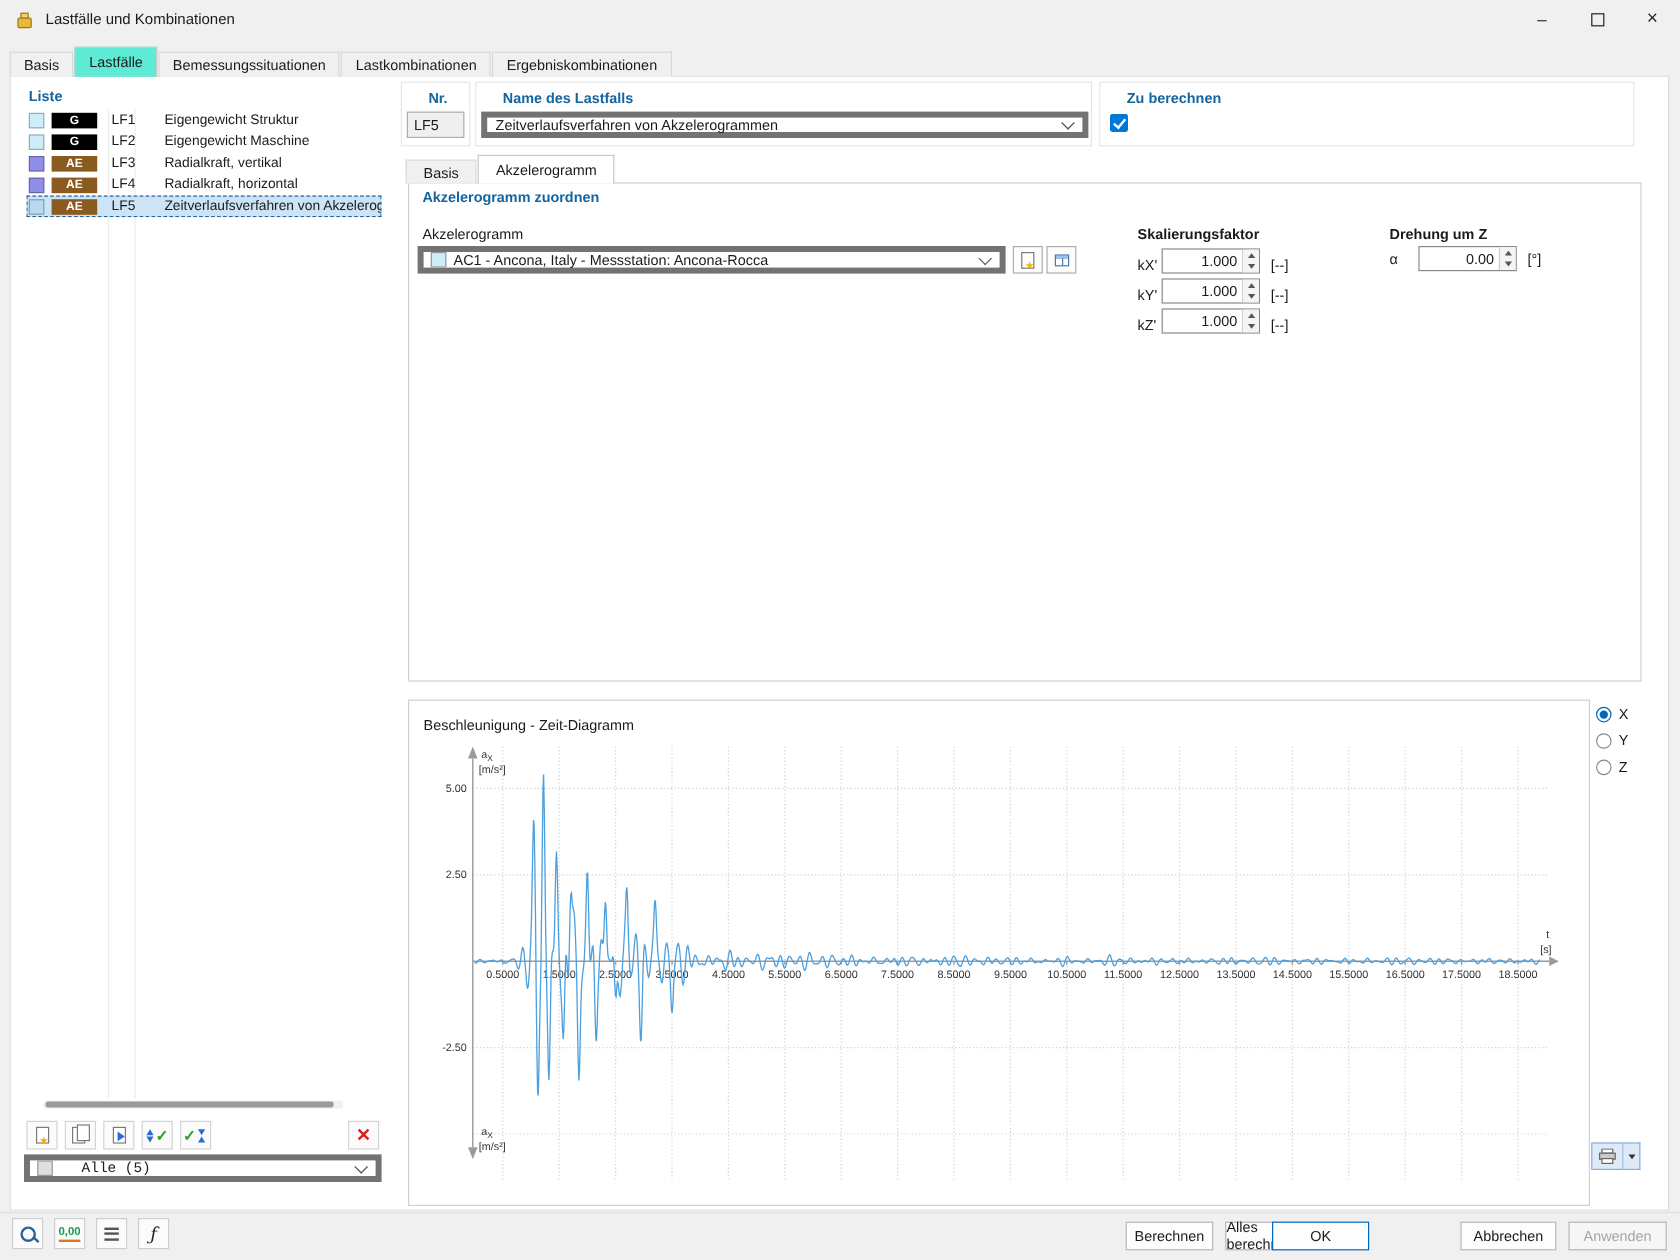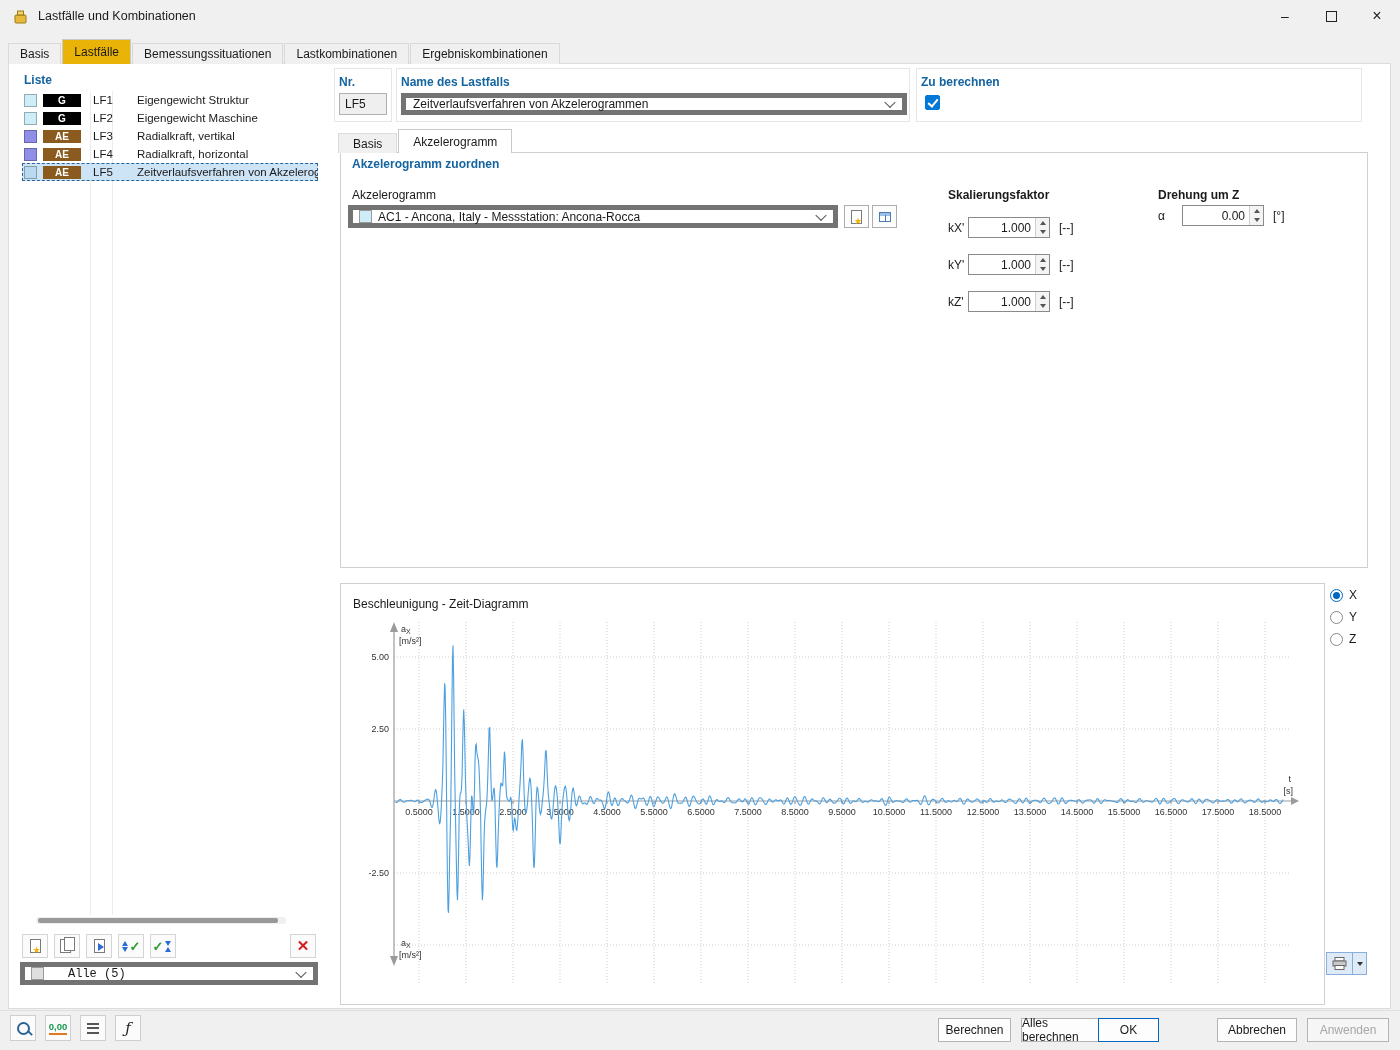--- a/index.html
+++ b/index.html
@@ -11,21 +11,21 @@
   .titlebar .ticon{margin-left:12px;width:17px;height:17px;display:flex;align-items:center;}
   .titlebar .ttext{margin-left:9px;font-size:12.5px;}
   .wincontrols{position:absolute;right:0;top:0;height:32px;display:flex;}
   .wbtn{width:46px;height:32px;display:flex;align-items:center;justify-content:center;font-size:14px;color:#222;}
   .wbtn .maxbox{width:9px;height:9px;border:1px solid #222;}
 
   
   .main-tabs{position:absolute;left:8px;top:40px;height:24px;display:flex;align-items:flex-end;z-index:4;}
   .mtab{height:20px;padding:0 11px;background:#f0f0f0;border:1px solid #d9d9d9;border-bottom:none;
     display:flex;align-items:center;font-size:12px;margin-right:1px;}
-  .mtab.active{height:24px;background:#eab308;position:relative;z-index:5;border-color:#c9c9c9;}
+  .mtab.active{height:24px;background:#5eead4;position:relative;z-index:5;border-color:#c9c9c9;}
   .page{position:absolute;left:8px;top:63px;width:1383px;height:946px;background:#fff;border:1px solid #dcdcdc;box-sizing:border-box;z-index:1;}
 
   .bluelabel{color:#1464a0;font-weight:bold;}
 
   
   .list-header{position:absolute;left:24px;top:73px;z-index:2;}
   .colline{position:absolute;top:91px;height:824px;width:0;border-left:1px solid #ececec;z-index:2;}
   .list-box{position:absolute;left:22px;top:91px;width:296px;z-index:3;overflow:hidden;}
   .lrow{position:relative;height:18px;display:flex;align-items:center;font-size:11.5px;white-space:nowrap;}
   .lrow.sel{background:#cde3f6;outline:1px dashed #2a6496;outline-offset:-1px;}
@@ -53,21 +53,21 @@
 
   .combo{background:#fff;border:5px solid #737373;box-sizing:border-box;display:flex;align-items:center;position:relative;}
   .chev{position:absolute;right:8px;top:50%;width:7px;height:7px;border-right:1.5px solid #555;border-bottom:1.5px solid #555;
     transform:translateY(-70%) rotate(45deg);}
   .cswatch{width:13px;height:13px;border:1px solid #9a9a9a;box-sizing:border-box;margin-left:6px;flex:0 0 13px;}
   .filter-combo{position:absolute;left:20px;top:962px;width:298px;height:23px;z-index:3;}
   .filter-combo .ftext{margin-left:24px;font-family:Liberation Mono, monospace;}
 
   
   .hgroup{position:absolute;top:68px;height:54px;background:#fff;border:1px solid #e6e6e6;box-sizing:border-box;z-index:2;}
-  .hgroup .glabel{position:absolute;left:4px;top:6px;}
+  .hgroup .glabel{position:absolute;left:22px;top:6px;}
   .nr-field{position:absolute;left:4px;top:24px;width:48px;height:22px;background:#efefef;border:1px solid #b0b0b0;
     box-sizing:border-box;display:flex;align-items:center;padding-left:5px;}
   .name-combo{position:absolute;left:4px;top:24px;width:506px;height:22px;}
   .name-combo .ctext{margin-left:7px;}
   .checkbox{position:absolute;left:8px;top:26px;width:15px;height:15px;border:1px solid #8a8a8a;background:#fff;border-radius:2px;box-sizing:border-box;}
   .checkbox.checked{background:#0078d7;border-color:#0078d7;}
   .checkbox.checked::after{content:"";position:absolute;left:4px;top:1px;width:4px;height:8px;
     border-right:2px solid #fff;border-bottom:2px solid #fff;transform:rotate(40deg);}
 
   
@@ -80,21 +80,21 @@
   .accel-combo{position:absolute;left:348px;top:205px;width:490px;height:23px;z-index:3;}
   .accel-combo .ctext{margin-left:6px;}
   .mini-btn{position:absolute;top:205px;width:25px;height:23px;background:#fdfdfd;border:1px solid #adadad;
     display:flex;align-items:center;justify-content:center;box-sizing:border-box;z-index:3;}
   .tableicon{width:12px;height:10px;border:1px solid #4a7ab0;box-sizing:border-box;background:
     linear-gradient(#9cc0e8 0 3px,transparent 3px);position:relative;}
   .tableicon::after{content:"";position:absolute;left:5px;top:2px;width:0;height:6px;border-left:1px solid #4a7ab0;}
 
   .scaling-title{position:absolute;left:948px;top:188px;font-weight:bold;z-index:3;}
   .scaling-rows{position:absolute;left:948px;top:203px;z-index:3;}
-  .srow{height:25px;display:flex;align-items:center;margin-top:12px;}
+  .srow{height:25px;display:flex;align-items:flex-end;}
   .srow .slabel{width:20px;flex:0 0 20px;}
   .spinfield{position:relative;width:82px;height:21px;border:1px solid #8a8a8a;background:#fff;box-sizing:border-box;}
   .spinfield .sval{position:absolute;right:18px;top:50%;transform:translateY(-50%);}
   .spin{position:absolute;right:0;top:0;bottom:0;width:13px;display:flex;flex-direction:column;border-left:1px solid #cfcfcf;}
   .spin > div{flex:1;display:flex;align-items:center;justify-content:center;background:#f4f4f4;}
   .sp-u{width:0;height:0;border-left:3px solid transparent;border-right:3px solid transparent;border-bottom:4px solid #555;}
   .sp-d{width:0;height:0;border-left:3px solid transparent;border-right:3px solid transparent;border-top:4px solid #555;}
   .sunit{margin-left:9px;}
   .rot-title{position:absolute;left:1158px;top:188px;font-weight:bold;z-index:3;}
   .rot-row{position:absolute;left:1158px;top:203px;display:flex;align-items:center;height:25px;z-index:3;}
@@ -483,19 +483,19 @@
             <span></span>
           </span>
         </div>
       <div class="bicon">
           <span class="fx">ƒ</span>
         </div>
     </div>
     <div>
         <div class="btn" style="left: 938px; width: 73px;">Berechnen</div>
         <div class="btn" style="left: 1021px; width: 80px;">Alles berechnen</div>
-        <div class="btn default" style="left: 1098px; width: 61px;">OK</div>
+        <div class="btn default" style="left: 1060px; width: 81px;">OK</div>
         <div class="btn" style="left: 1217px; width: 80px;">Abbrechen</div>
         <div class="btn disabled" style="left: 1307px; width: 82px;">Anwenden</div>
       </div>
   </div>
 
 </div>
 
 </body></html>

